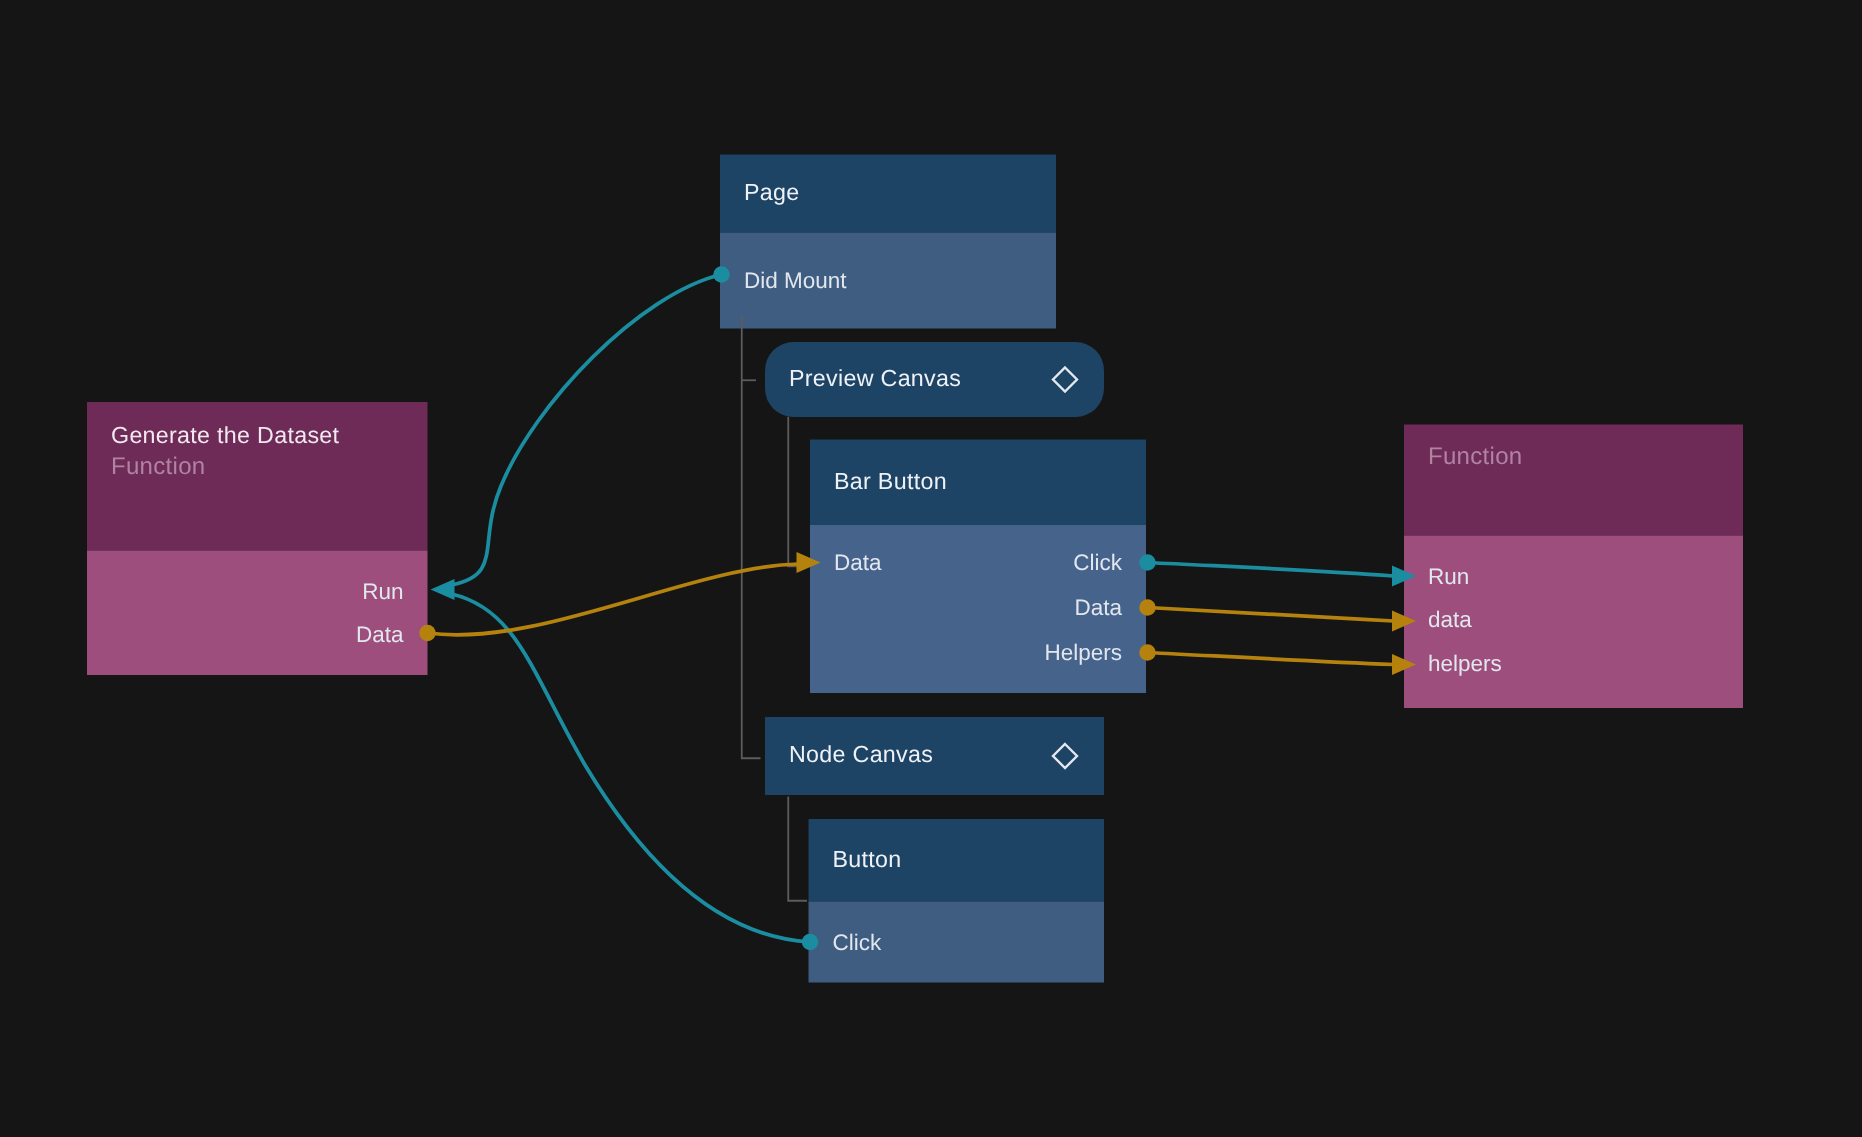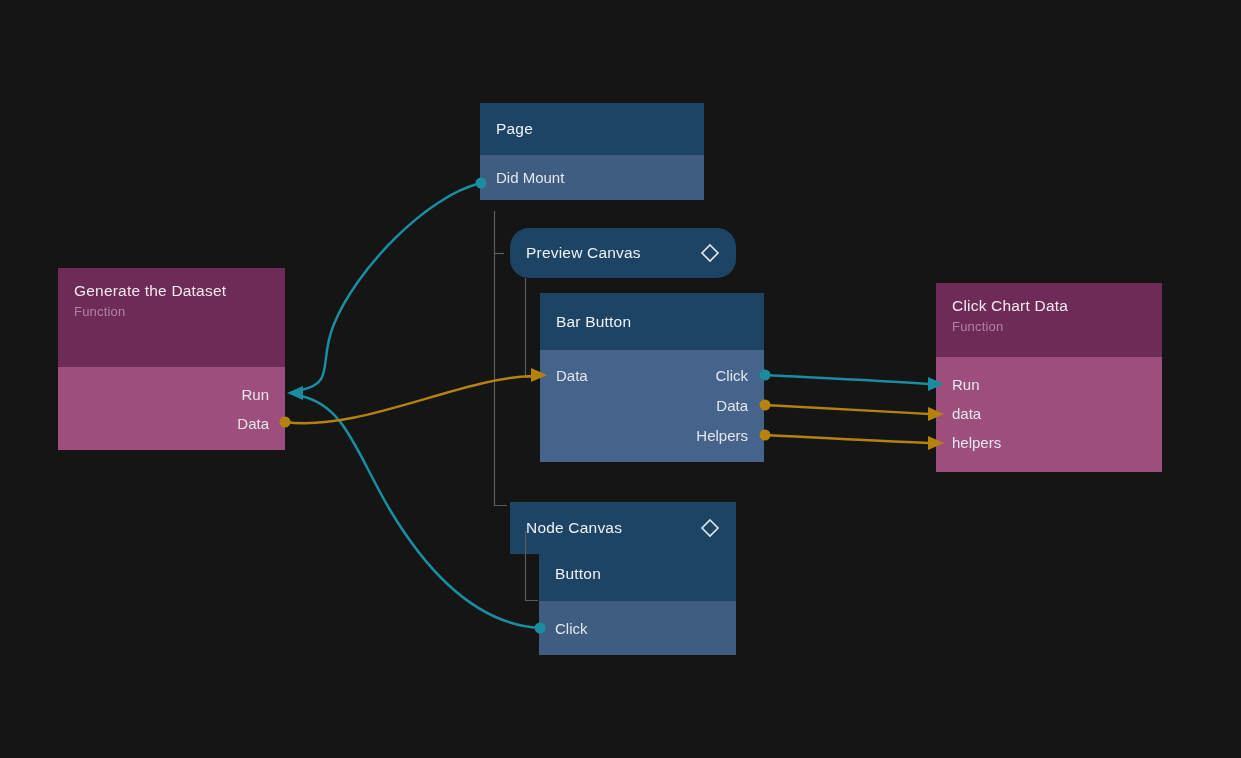--- a/index.html
+++ b/index.html
@@ -34,42 +34,42 @@
     height:30px;display:flex;align-items:center;
     padding:0 16px;font-size:15px;color:#e2e7ee;
   }
   .port-row .spacer{flex:1 1 auto;}
   .magenta .node-body{background:var(--node-body-magenta);}
   .fn-header{
     display:block;padding:12px 16px 10px 16px;
     background:var(--node-header-magenta);
     font-size:15.5px;color:#f1e9ef;letter-spacing:.2px;line-height:22px;
   }
-  .fn-sub{font-size:13px;color:#b183a3;line-height:20px;}
+  .fn-sub{font-size:16px;color:#b183a3;line-height:20px;}
   .wires{position:absolute;inset:0;pointer-events:none;}
   .tree{stroke:var(--tree-line-color);stroke-width:1.2;fill:none;}
   .wire{fill:none;stroke-width:2.5;}
   .wire.signal{stroke:var(--signal-color);}
   .wire.data{stroke:var(--data-color);}
   .dot.signal,.arrow.signal{fill:var(--signal-color);stroke:none;}
   .dot.data,.arrow.data{fill:var(--data-color);stroke:none;}
   .diamond{flex:0 0 auto;margin-left:auto;}
   .diamond path{fill:none;stroke:#e3e8ef;stroke-width:1.6;}
 </style>
 </head>
 <body style="background: rgb(21, 21, 21);">
 
 <div class="canvas">
 
   <div class="node" style="left:480px;top:103px;width:224px;">
     <div class="node-header" style="height:52px;">
       <span class="title">Page</span>
     </div>
     <div class="node-body">
-      <div class="port-row" style="height:45px;align-items:center;">
+      <div class="port-row" style="height:64px;align-items:center;">
         <span>Did Mount</span>
       </div>
     </div>
   </div>
 
   <div class="node" style="left:510px;top:228px;width:226px;">
     <div class="node-header" style="height:50px;border-radius:19px;">
       <span class="title">Preview Canvas</span>
       <svg class="diamond" width="20" height="20" viewBox="0 0 20 20">
         <path d="M10 2 L18 10 L10 18 L2 10 Z"></path>
@@ -91,21 +91,21 @@
         <span class="spacer"></span>
         <span>Data</span>
       </div>
       <div class="port-row">
         <span class="spacer"></span>
         <span>Helpers</span>
       </div>
     </div>
   </div>
 
-  <div class="node" style="left:510px;top:502px;width:226px;">
+  <div class="node" style="left:510px;top:478px;width:226px;">
     <div class="node-header" style="height:52px;">
       <span class="title">Node Canvas</span>
       <svg class="diamond" width="20" height="20" viewBox="0 0 20 20">
         <path d="M10 2 L18 10 L10 18 L2 10 Z"></path>
       </svg>
     </div>
   </div>
 
   <div class="node" style="left:539px;top:546px;width:197px;">
     <div class="node-header" style="height:55px;">
@@ -130,21 +130,20 @@
       </div>
       <div class="port-row" style="height:29px;">
         <span class="spacer"></span>
         <span>Data</span>
       </div>
     </div>
   </div>
 
   <div class="node magenta" style="left:936px;top:283px;width:226px;">
     <div class="fn-header" style="height:74px;">
-      <div>Click Chart Data</div>
       <div class="fn-sub">Function</div>
     </div>
     <div class="node-body" style="height:115px;padding:13px 0 0 0;">
       <div class="port-row" style="height:29px;">
         <span>Run</span>
       </div>
       <div class="port-row" style="height:29px;">
         <span>data</span>
       </div>
       <div class="port-row" style="height:29px;">

